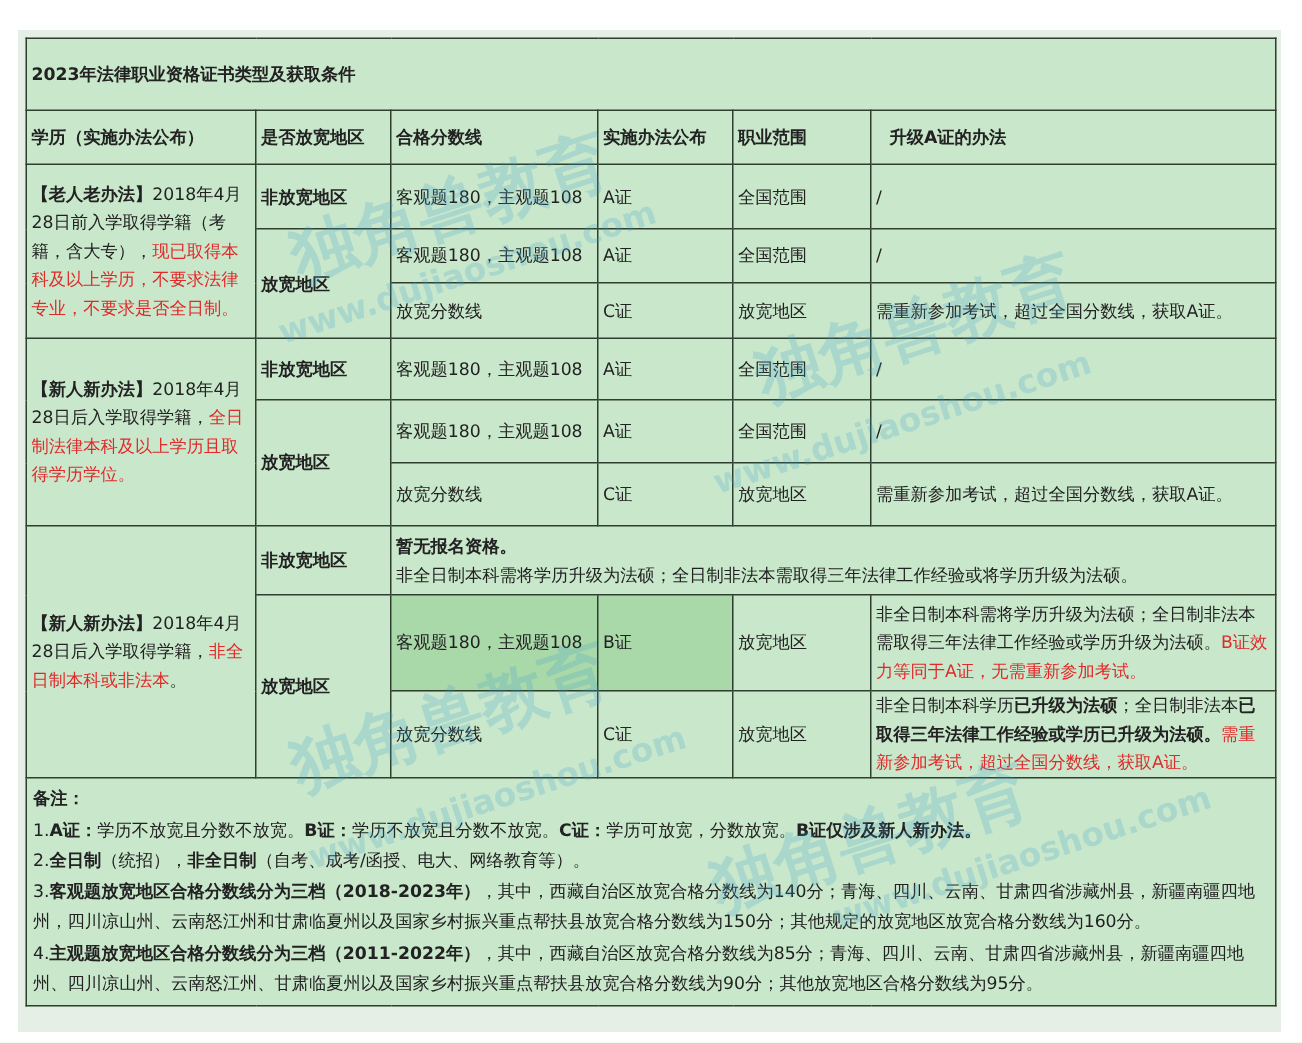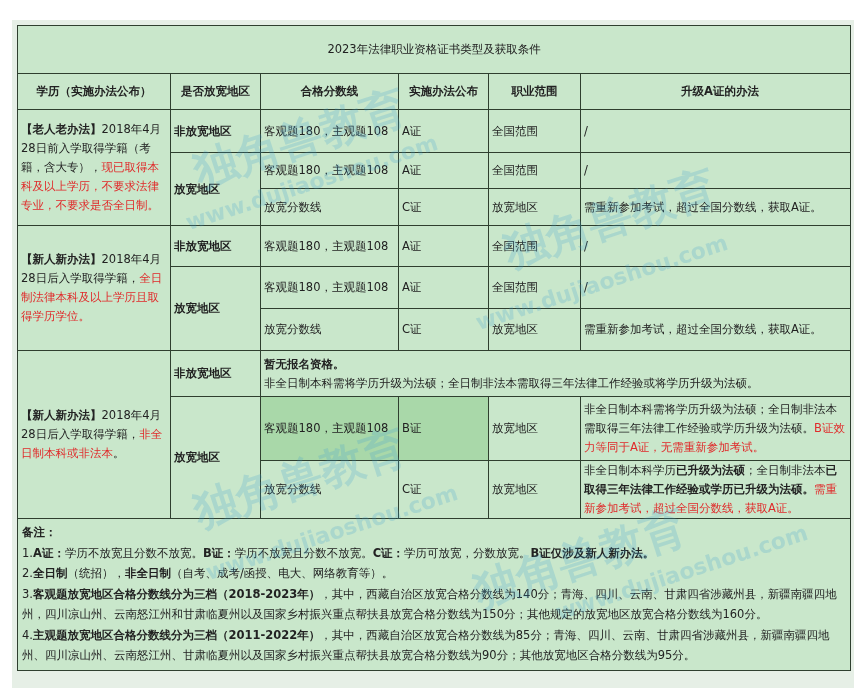--- a/index.html
+++ b/index.html
@@ -2,23 +2,23 @@
 <html><head>
 <meta charset="utf-8">
 <style>
   html, body { margin:0; padding:0; background:#ffffff; }
   body { width:868px; height:695px; position:relative; overflow:hidden;
          font-family:"DejaVu Sans","Liberation Sans",sans-serif; color:#222; }
   .frame { position:absolute; left:12px; top:20px; width:842px; height:668px; background:#e6efe6; }
   table.main { position:absolute; left:17px; top:25px; width:833px; border-collapse:collapse;
                background:#c9e7cb; table-layout:fixed; }
   table.main td { border:1.5px solid #2f3f2f; font-size:11.5px; line-height:19px; padding:0 3px; vertical-align:middle; }
-  .title { text-align:center; font-weight:normal; font-size:14px; height:47px; }
-  .hdr td { font-weight:bold; height:35px; text-align:center; }
-  .hdr td.left { text-align:center;padding-left:12px; }
+  .title { font-weight:bold; font-size:14px; height:47px; }
+  .hdr td { font-weight:bold; height:35px; }
+  .hdr td.left { text-align:left;padding-left:12px; }
   .c { text-align:left; }
   .b { font-weight:bold; }
   .red { color:#e02a2a; }
   .edu { text-align:left; line-height:20px; padding:0 2px; }
   .notes { padding:3px 4px 4px 4px !important; vertical-align:top !important; line-height:20.5px !important; font-size:11.5px; }
   .hl { background:#a9d8a9; }
   .wm { position:absolute; pointer-events:none; color:rgba(60,160,210,0.22); font-weight:bold; white-space:nowrap; }
 </style>
 </head>
 <body>

